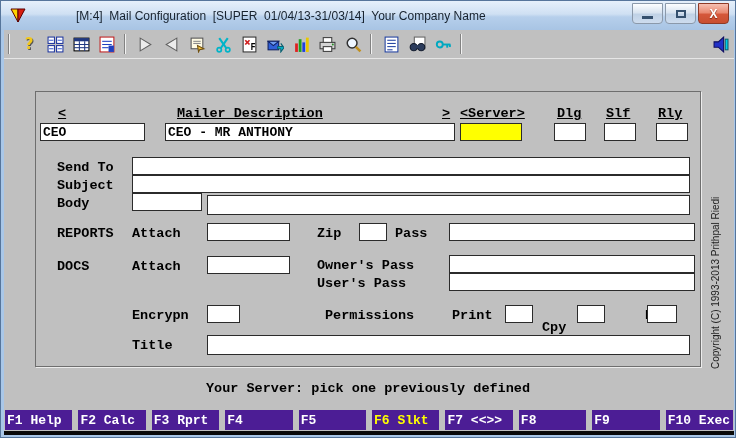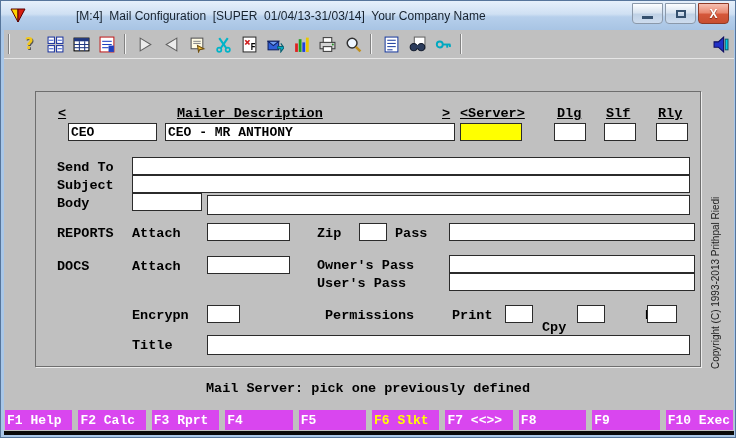--- a/index.html
+++ b/index.html
@@ -80,21 +80,21 @@
     position:absolute; left:706px; top:60px; height:250px; width:14px;
     writing-mode:vertical-rl; transform:rotate(180deg);
     font:10px "Liberation Sans", sans-serif; color:#222; white-space:nowrap;
   }
   
   .fkeys {
     position:absolute; left:3px; top:408px; width:730px; height:22px;
     background:#c0c0c0; display:flex; gap:6px; padding:1px 1px;
   }
   .fkey {
-    flex:1 1 0; background:#d946ef; color:#ffffff; border:none;
+    flex:1 1 0; background:#4c1d95; color:#ffffff; border:none;
     font:bold 13px "Liberation Mono", monospace; text-align:left;
     padding:1px 2px; white-space:pre; overflow:hidden; cursor:default;
   }
   .fkey.hl { color:#ffff00; }
   .bottom-black {
     position:absolute; left:3px; top:430px; width:730px; height:4px; background:#0a0a0a;
   }
 </style>
 </head>
 <body>
@@ -268,21 +268,21 @@
     <div class="form-panel">
 
       <span class="fhead" style="left:22px; top:14px;">&lt;</span>
       <span class="fhead" style="left:141px; top:14px;">Mailer Description</span>
       <span class="fhead" style="left:406px; top:14px;">&gt;</span>
       <span class="fhead" style="left:424px; top:14px;">&lt;Server&gt;</span>
       <span class="fhead" style="left:521px; top:14px;">Dlg</span>
       <span class="fhead" style="left:570px; top:14px;">Slf</span>
       <span class="fhead" style="left:622px; top:14px;">Rly</span>
 
-      <input class="fin" style="left: 32px; top: 31px; width: 89px;" value="CEO">
+      <input class="fin" style="left: 4px; top: 31px; width: 105px;" value="CEO">
       <input class="fin" style="left: 129px; top: 31px; width: 290px;" value="CEO - MR ANTHONY">
       <input class="fin yellow" style="left: 424px; top: 31px; width: 62px;" value="">
       <input class="fin" style="left: 518px; top: 31px; width: 32px;" value="">
       <input class="fin" style="left: 568px; top: 31px; width: 32px;" value="">
       <input class="fin" style="left: 620px; top: 31px; width: 32px;" value="">
 
       <span class="flabel" style="left:21px; top:68px;">Send To</span>
       <input class="fin" style="left: 96px; top: 65px; width: 558px;" value="">
       <span class="flabel" style="left:21px; top:86px;">Subject</span>
       <input class="fin" style="left: 96px; top: 83px; width: 558px;" value="">
@@ -313,21 +313,21 @@
       <input class="fin" style="left: 469px; top: 213px; width: 28px;" value="">
       <span class="flabel" style="left:506px; top:228px;">Cpy</span>
       <input class="fin" style="left: 541px; top: 213px; width: 28px;" value="">
       <span class="flabel" style="left:609px; top:216px;">Edt</span>
       <input class="fin" style="left: 611px; top: 213px; width: 30px;" value="">
 
       <span class="flabel" style="left:96px; top:246px;">Title</span>
       <input class="fin" style="left: 171px; top: 243px; width: 483px; height: 20px;" value="">
     </div>
 
-    <div class="status-line">Mail Server: pick one previously defined</div>
+    <div class="status-line">Your Server: pick one previously defined</div>
 
     <div class="copyright">Copyright (C) 1993-2013 Prithpal Riedi</div>
   </div>
 
   <div class="fkeys">
     <button class="fkey">F1 Help</button>
     <button class="fkey">F2 Calc</button>
     <button class="fkey">F3 Rprt</button>
     <button class="fkey">F4</button>
     <button class="fkey">F5</button>

